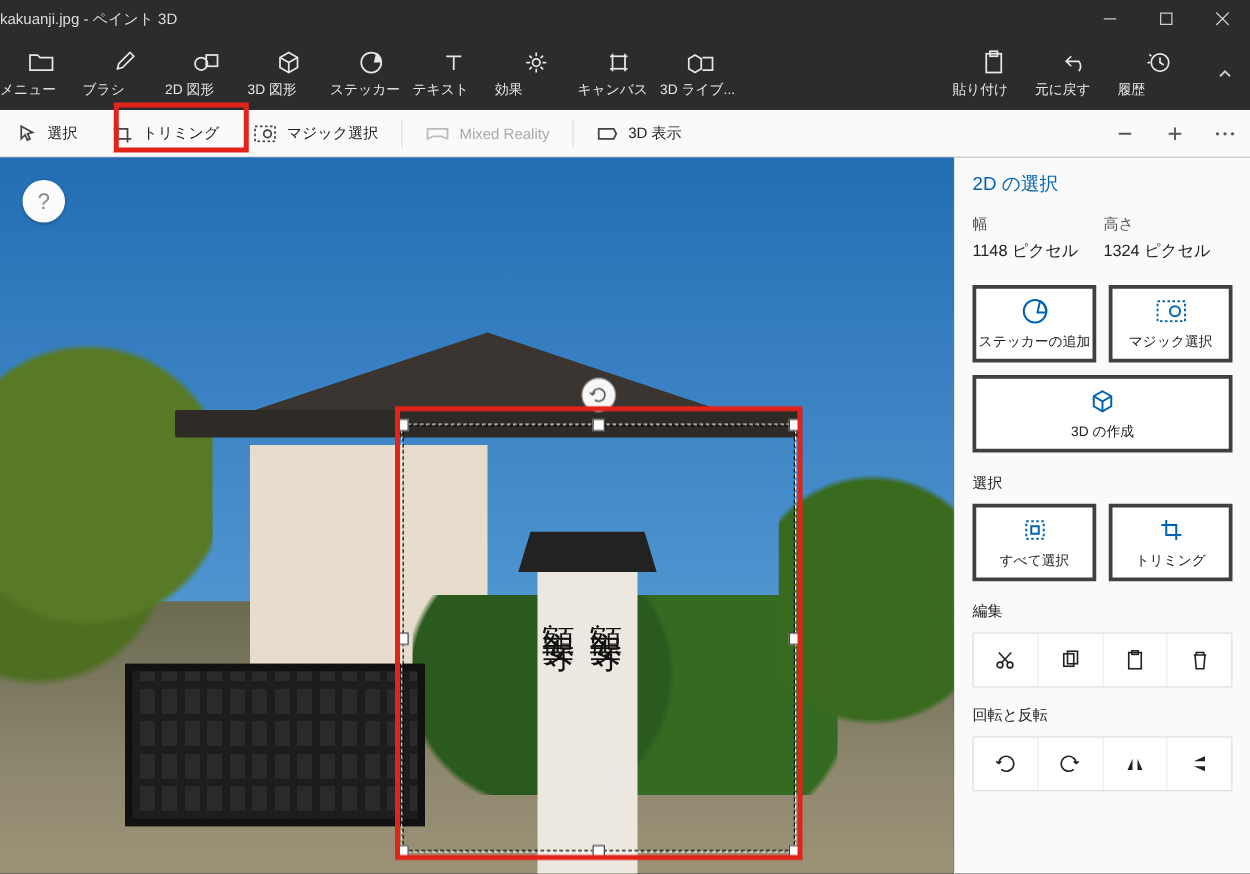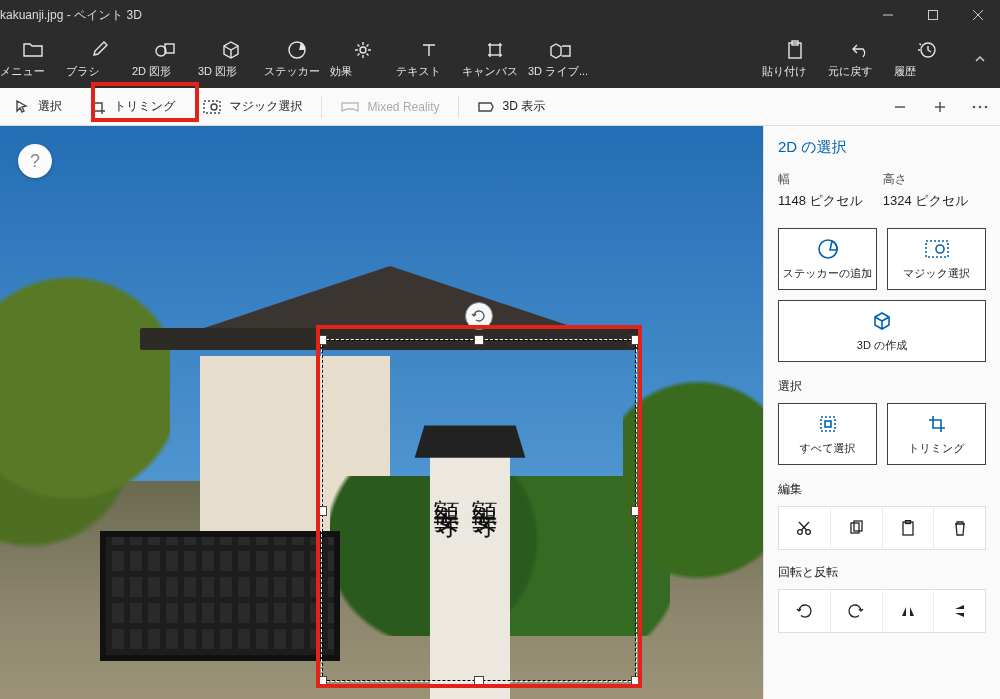--- a/index.html
+++ b/index.html
@@ -59,21 +59,21 @@
 .handle { position:absolute; width:10px; height:10px; background:#fff; border:1px solid #444; }
 .rothandle { position:absolute; width:28px; height:28px; border-radius:50%; background:#f7f7f7; border:1px solid #888; left:50%; top:-38px; transform:translateX(-50%); display:flex;align-items:center;justify-content:center;}
 
 
 .panel { width: 237px; background: #fafafa; border-left: 1px solid #e2e2e2; padding: 12px 14px; overflow:auto; font-size:12px; color:#222;}
 .panel h2 { color: #0063b1; font-size: 15px; font-weight: 400; margin-bottom: 14px; }
 .dimrow { display:flex; gap: 20px; margin-bottom: 18px;}
 .dimrow .lbl { color:#555; font-size:12px; margin-bottom:4px;}
 .dimrow .val { font-size:13px;}
 .btnrow { display:flex; gap:10px; flex-wrap:wrap; margin-bottom:16px;}
-.tilebtn { flex:1 1 calc(50% - 5px); min-width:90px; height:62px; border:1px solid #404040; background:#fff; display:flex; flex-direction:column; align-items:center; justify-content:center; gap:6px; font-size:11px; color:#222;}
+.tilebtn { flex:1 1 calc(50% - 5px); min-width:90px; height:62px; border:3px solid #404040; background:#fff; display:flex; flex-direction:column; align-items:center; justify-content:center; gap:6px; font-size:11px; color:#222;}
 .tilebtn .ic { height:22px; display:flex; align-items:center; justify-content:center;}
 .tilebtn .ic svg { stroke:#0063b1; fill:none; stroke-width:1.6;}
 .tilebtn.single { flex:1 1 calc(50% - 5px); }
 .section-label { font-size:12px; color:#222; margin:4px 0 8px;}
 .iconrow { display:flex; border:1px solid #dedede; background:#fff; height:44px; margin-bottom:14px;}
 .iconrow .cell { flex:1; display:flex; align-items:center; justify-content:center;}
 .iconrow .cell + .cell { border-left:1px solid #eee;}
 .iconrow svg { stroke:#222; fill:none; stroke-width:1.3;}
 </style>
 </head>
@@ -138,34 +138,34 @@
     <div class="ico">
         <svg width="20" height="20" viewBox="0 0 20 20">
           <circle cx="10" cy="10" r="8"></circle>
           <path d="M14 2a8 8 0 0 1 4 8h-6z" fill="#e6e6e6" stroke="none"></path>
         </svg>
       </div>
     <span>ステッカー</span>
   </div>
   <div class="rbtn">
     <div class="ico">
+        <svg width="18" height="18" viewBox="0 0 18 18">
+          <path d="M3 4h12M9 4v11"></path>
+        </svg>
+      </div>
+    <span>テキスト</span>
+  </div>
+  <div class="rbtn">
+    <div class="ico">
         <svg width="20" height="20" viewBox="0 0 20 20">
           <circle cx="10" cy="10" r="3"></circle>
           <path d="M10 2v3M10 15v3M2 10h3M15 10h3M4.5 4.5l2 2M13.5 13.5l2 2M15.5 4.5l-2 2M6.5 13.5l-2 2"></path>
         </svg>
       </div>
     <span>効果</span>
-  </div>
-  <div class="rbtn">
-    <div class="ico">
-        <svg width="18" height="18" viewBox="0 0 18 18">
-          <path d="M3 4h12M9 4v11"></path>
-        </svg>
-      </div>
-    <span>テキスト</span>
   </div>
   <div class="rbtn">
     <div class="ico">
         <svg width="20" height="20" viewBox="0 0 20 20">
           <rect x="5" y="5" width="10" height="10"></rect>
           <path d="M3 5h2M3 15h2M15 5h2M15 15h2M5 3v2M15 3v2M5 15v2M15 15v2"></path>
         </svg>
       </div>
     <span>キャンバス</span>
   </div>

